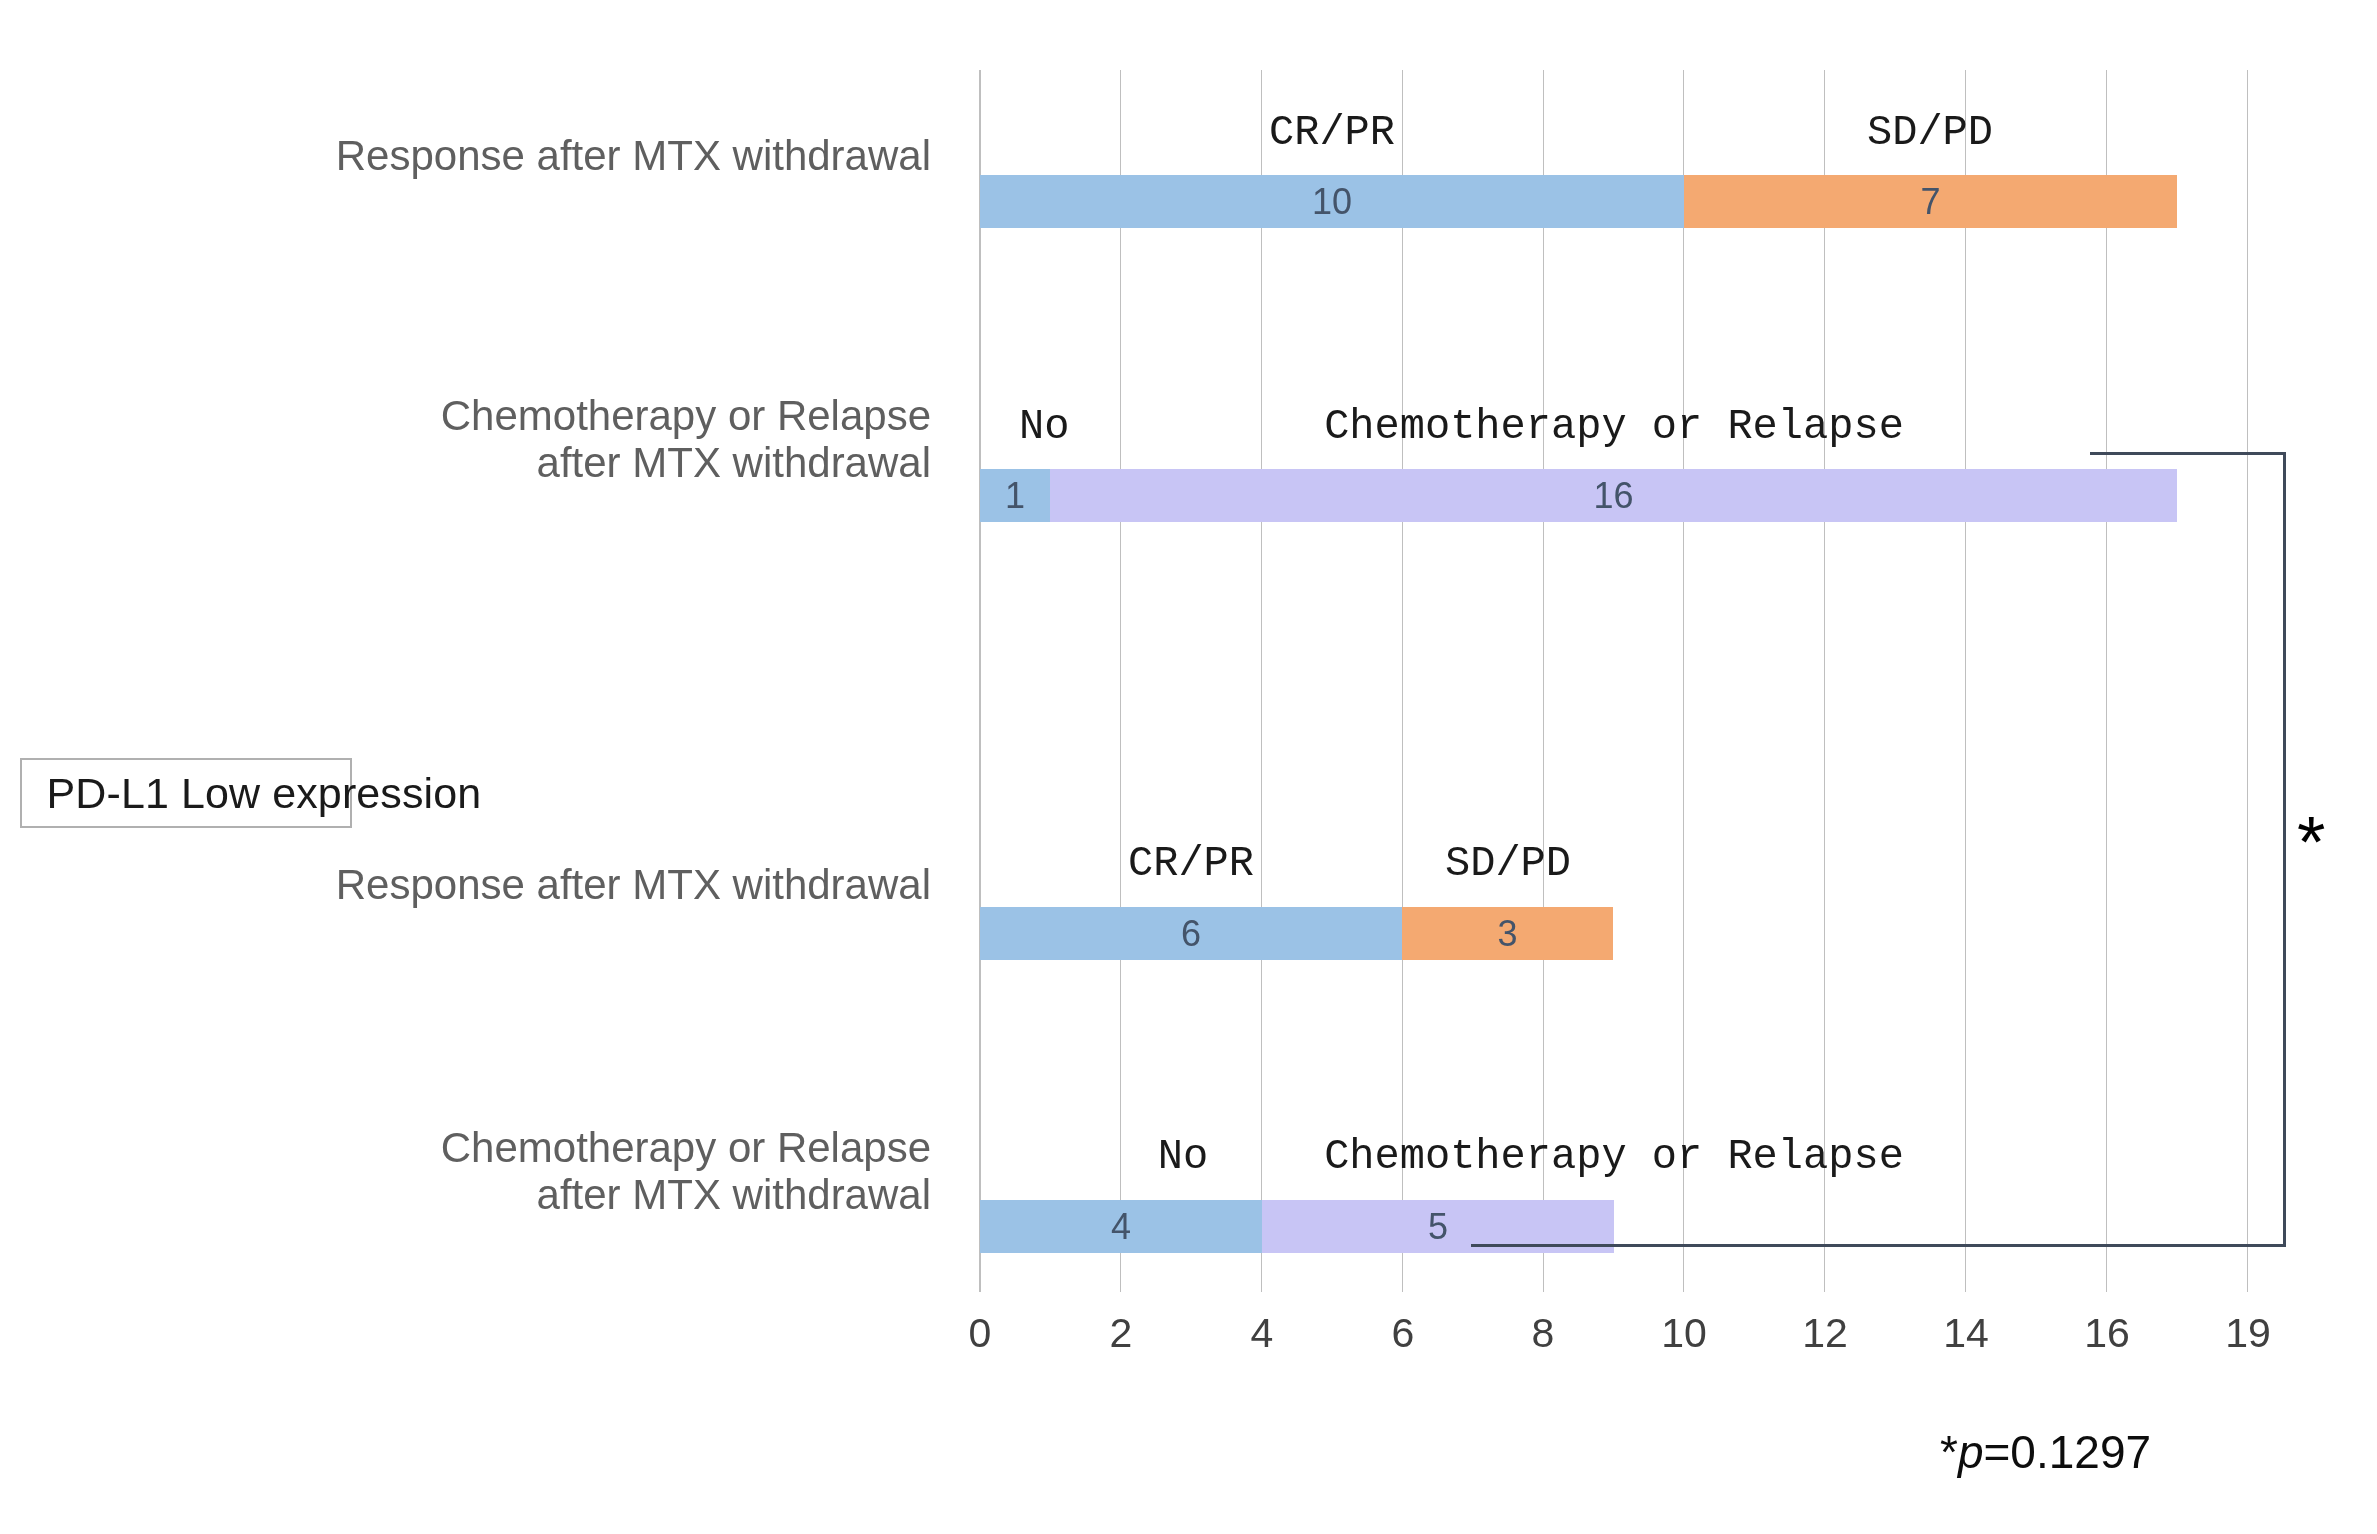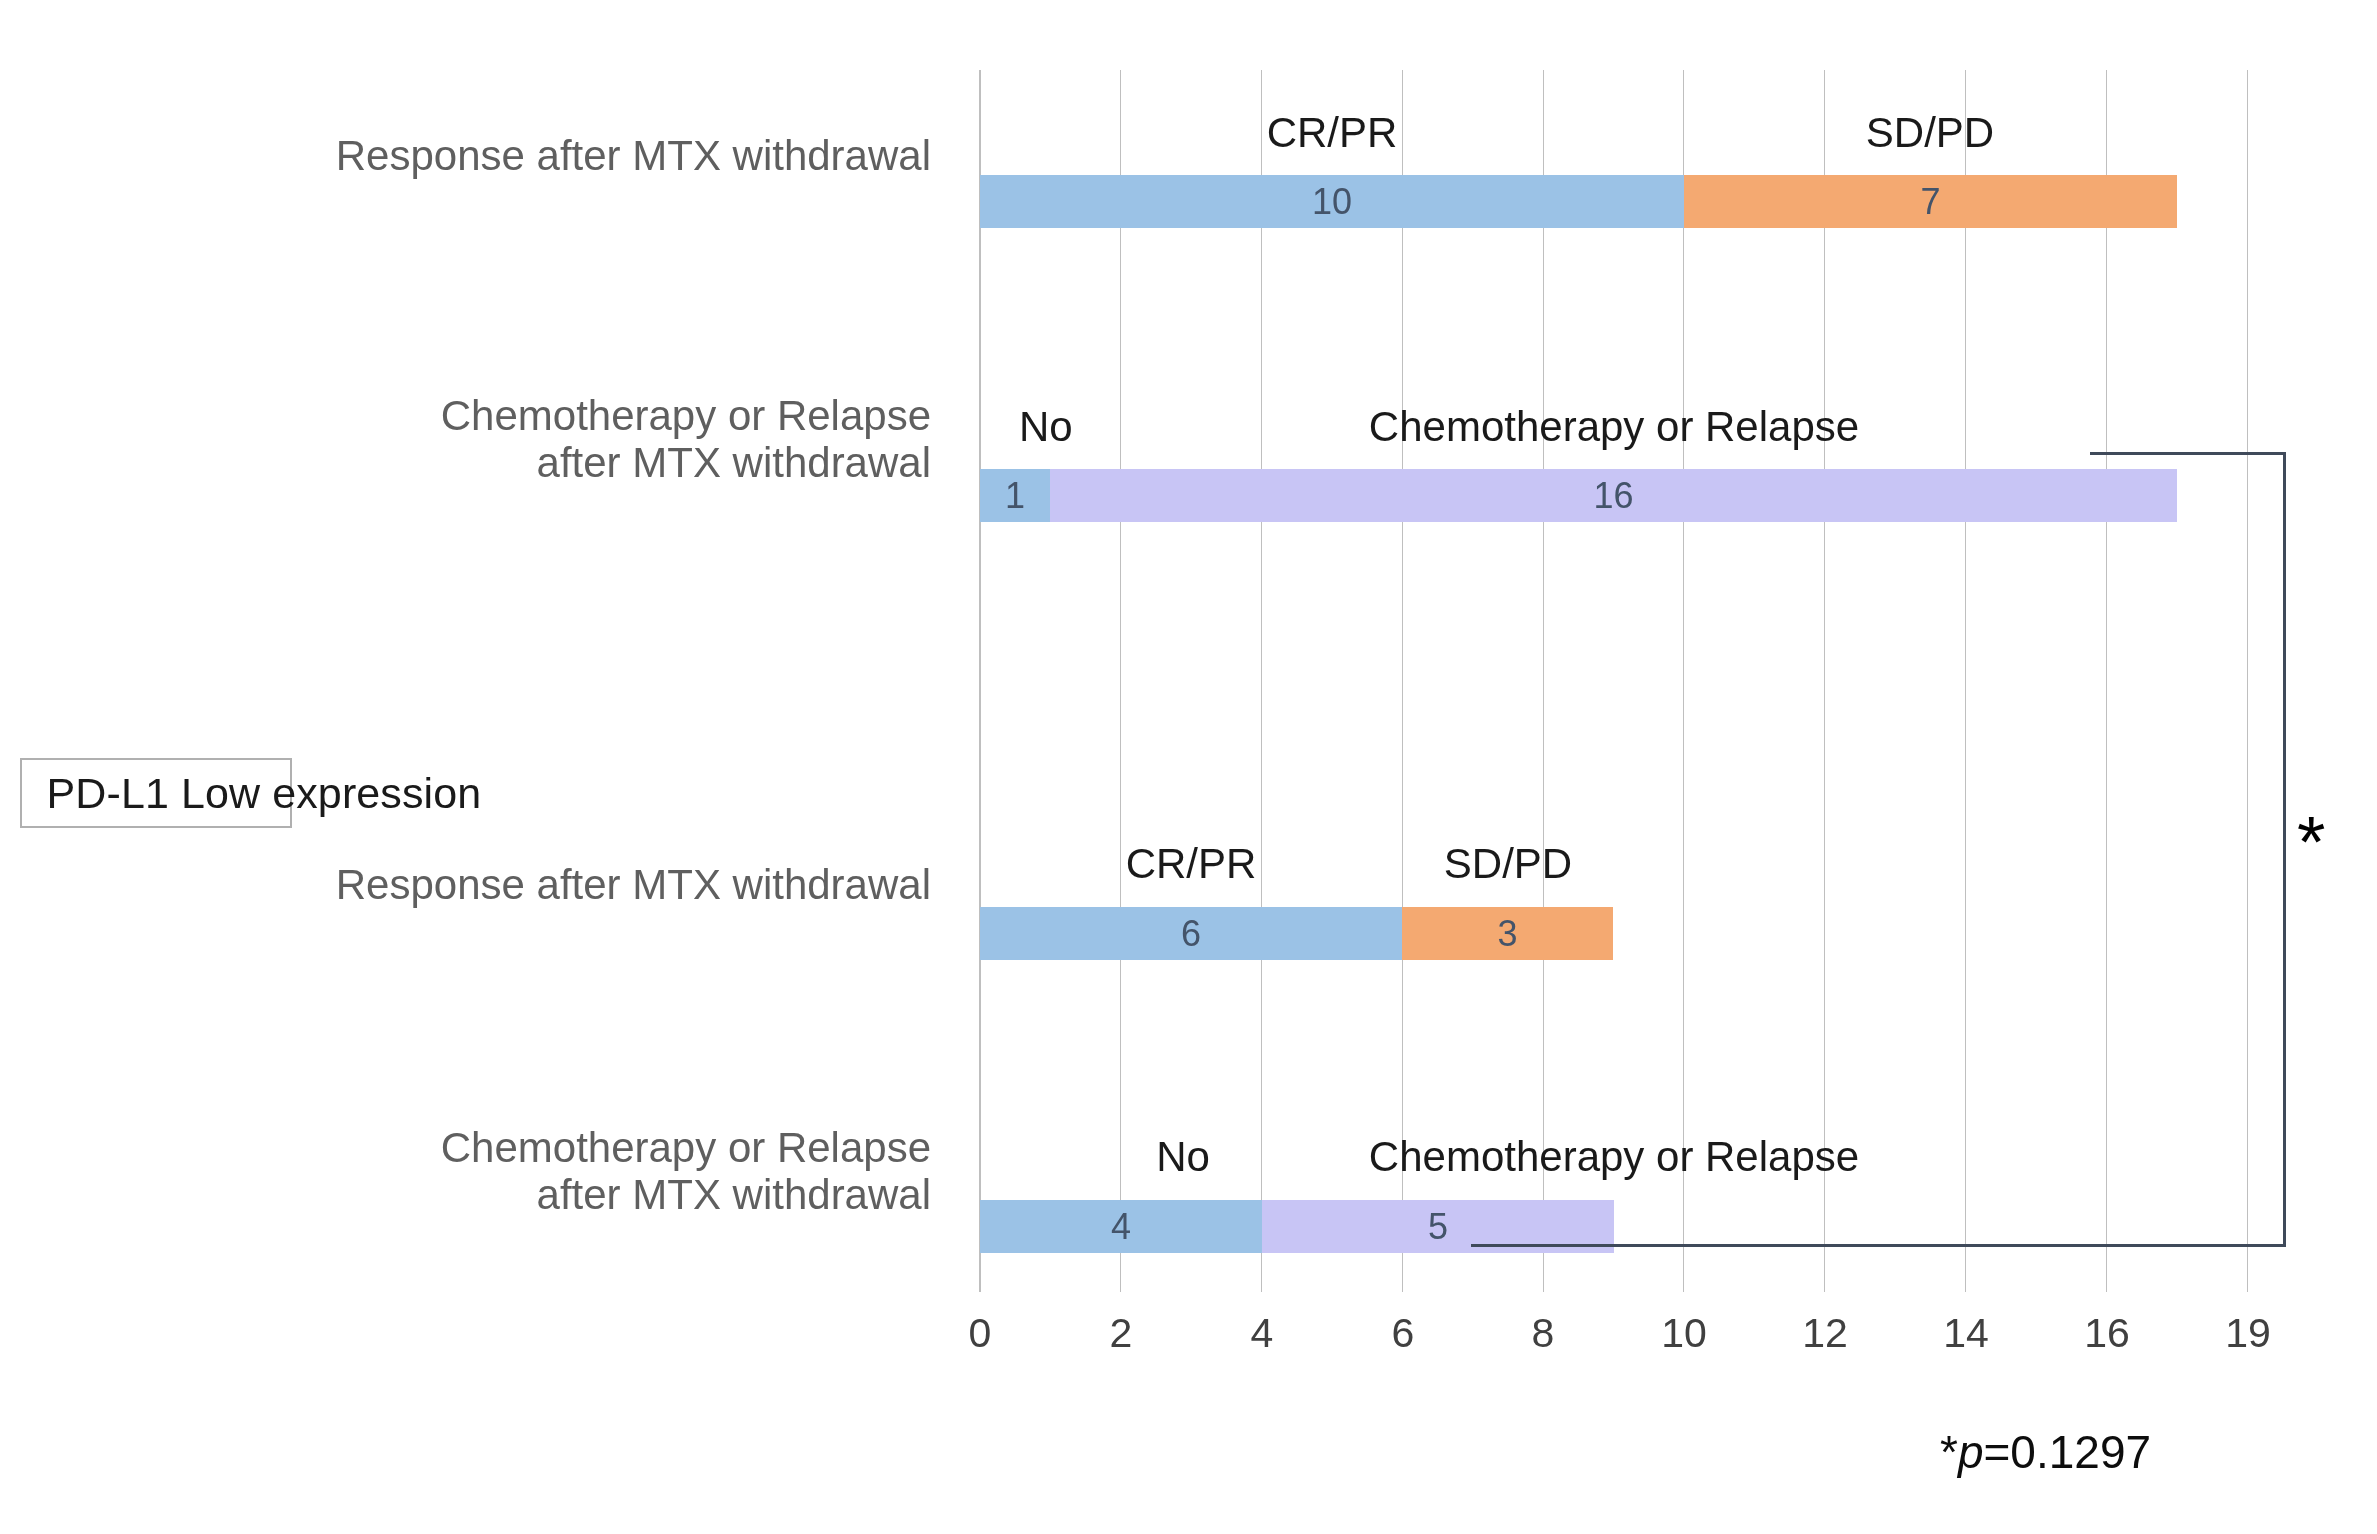--- a/index.html
+++ b/index.html
@@ -28,21 +28,21 @@
     align-items: center;
     padding-left: 25px;
   }
   .group-box-label {
     font-size: 43px;
     color: #1a1a1a;
     letter-spacing: 0.1px;
     white-space: nowrap;
   }
   #group-box-high { left: 29px;  top: 21px;   width: 315px; height: 67px; }
-  #group-box-low  { left: 19.6px;  top: 758px; width: 272px; height: 70px; }
+  #group-box-low  { left: 19.6px;  top: 758px; width: 332px; height: 70px; }
 
   
   .row-label {
     position: absolute;
     color: #5f5f5f;
     font-size: 42px;
     line-height: 1.12;
     text-align: right;
     white-space: pre-line;
   }
@@ -91,20 +91,21 @@
   .seg-lavender { background: #C8C5F5; }
 
   
   .seg-caption {
     position: absolute;
     font-size: 42px;
     color: #1a1a1a;
     white-space: nowrap;
     text-align: center;
     transform: translateX(-50%);
+    font-family: Liberation Mono, monospace;
   }
 
   
   #axis-ticks {
     position: absolute;
     left: 980px;
     top: 1310px;
     width: 1268px;
     height: 63px;
   }

